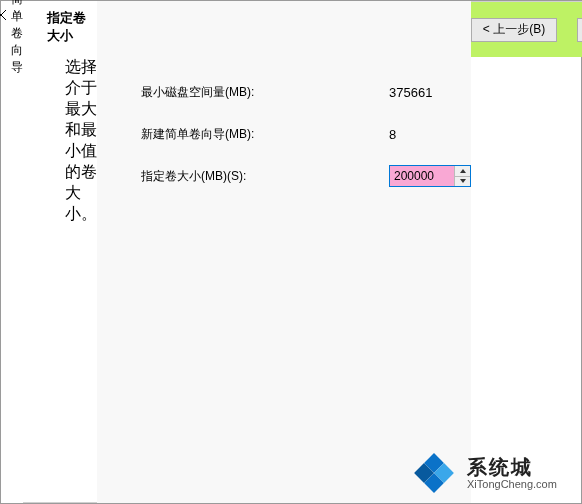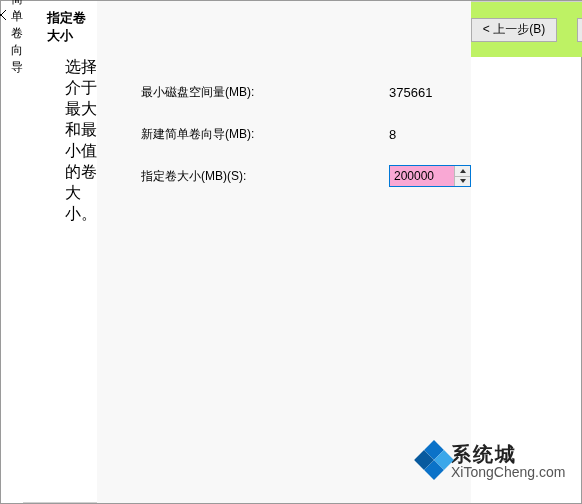--- a/index.html
+++ b/index.html
@@ -136,39 +136,40 @@
     padding: 0 10px;
   }
 
   
   .watermark {
     position: absolute;
     right: 0; bottom: 0;
     width: 170px; height: 60px;
     pointer-events: none;
     display: flex;
-    gap: 0;
+    align-items: center;
+    gap: 16px;
     padding-left: 6px;
   }
   .wm-logo {
     width: 34px; height: 34px;
     position: relative;
   }
   .wm-logo .d {
     position: absolute;
     width: 14px; height: 14px;
     transform: rotate(45deg);
   }
   .wm-logo .d1 { background:#0b72c8; left:10px; top:0; }
   .wm-logo .d2 { background:#3aa7ea; left:20px; top:10px; }
   .wm-logo .d3 { background:#0b72c8; left:10px; top:20px; }
   .wm-logo .d4 { background:#085a9e; left:0;  top:10px; }
   .wm-text { display:flex; flex-direction:column; line-height:1.1; }
   .wm-cn { font-size:20px; font-weight:bold; color:#222; letter-spacing:2px;}
-  .wm-en { font-size:14px; color:#555; }
+  .wm-en { font-size:11px; color:#555; }
 </style>
 </head>
 <body>
 
 <div class="window">
 
   <div class="titlebar">
     <span>新建简单卷向导</span>
     <div class="close-btn">
       <svg viewBox="0 0 10 10">

